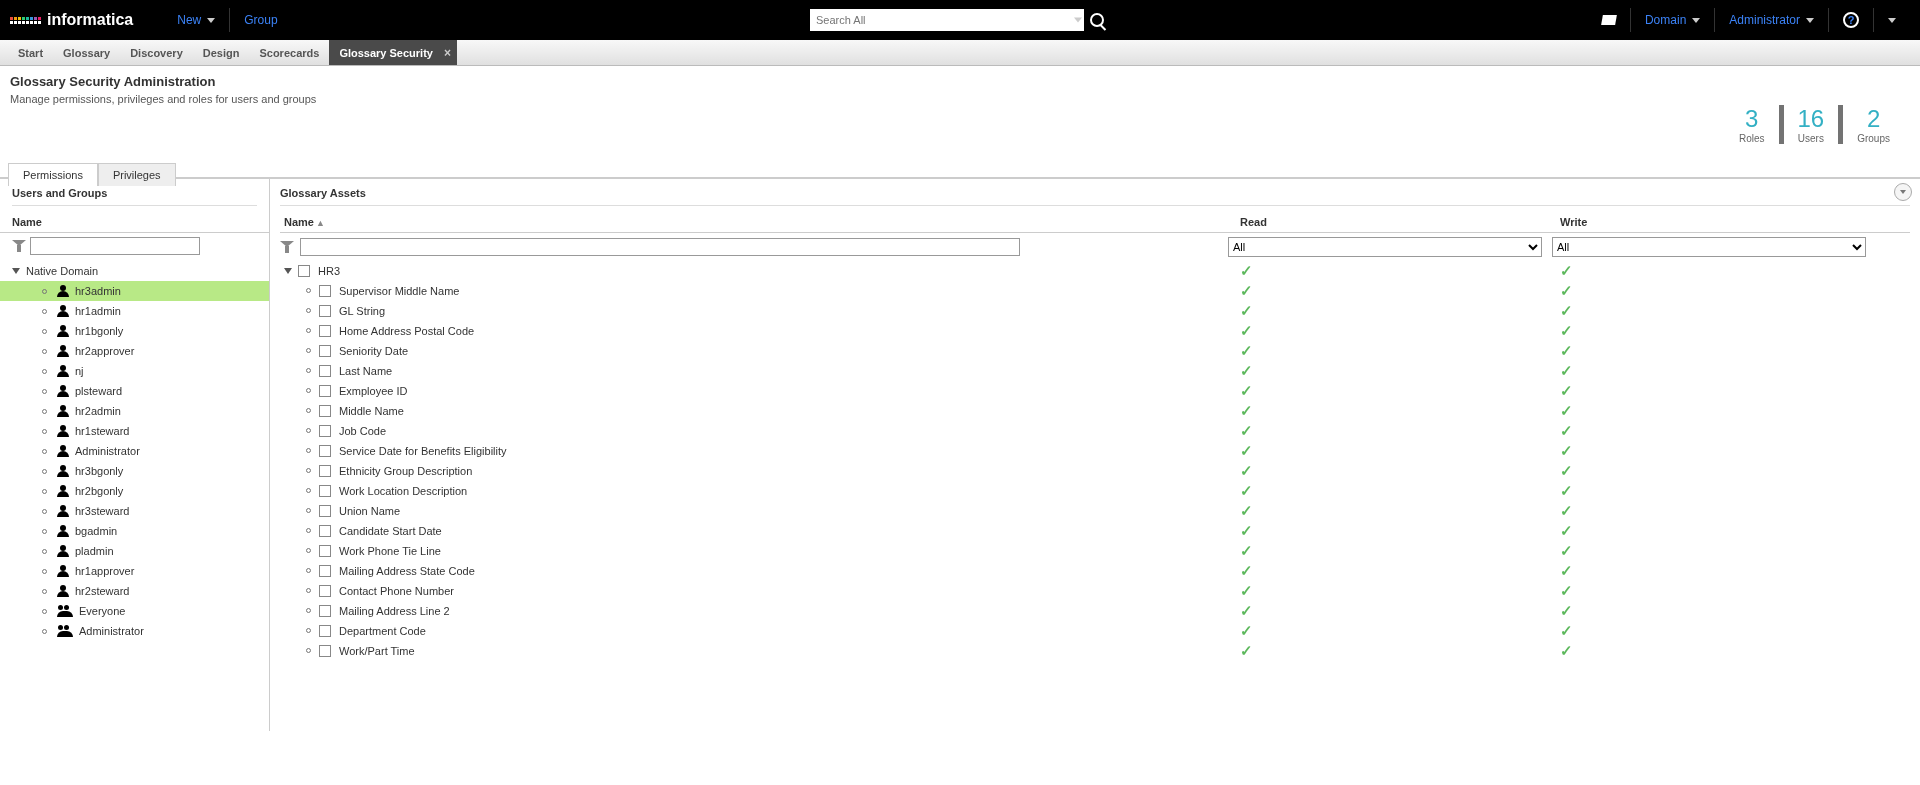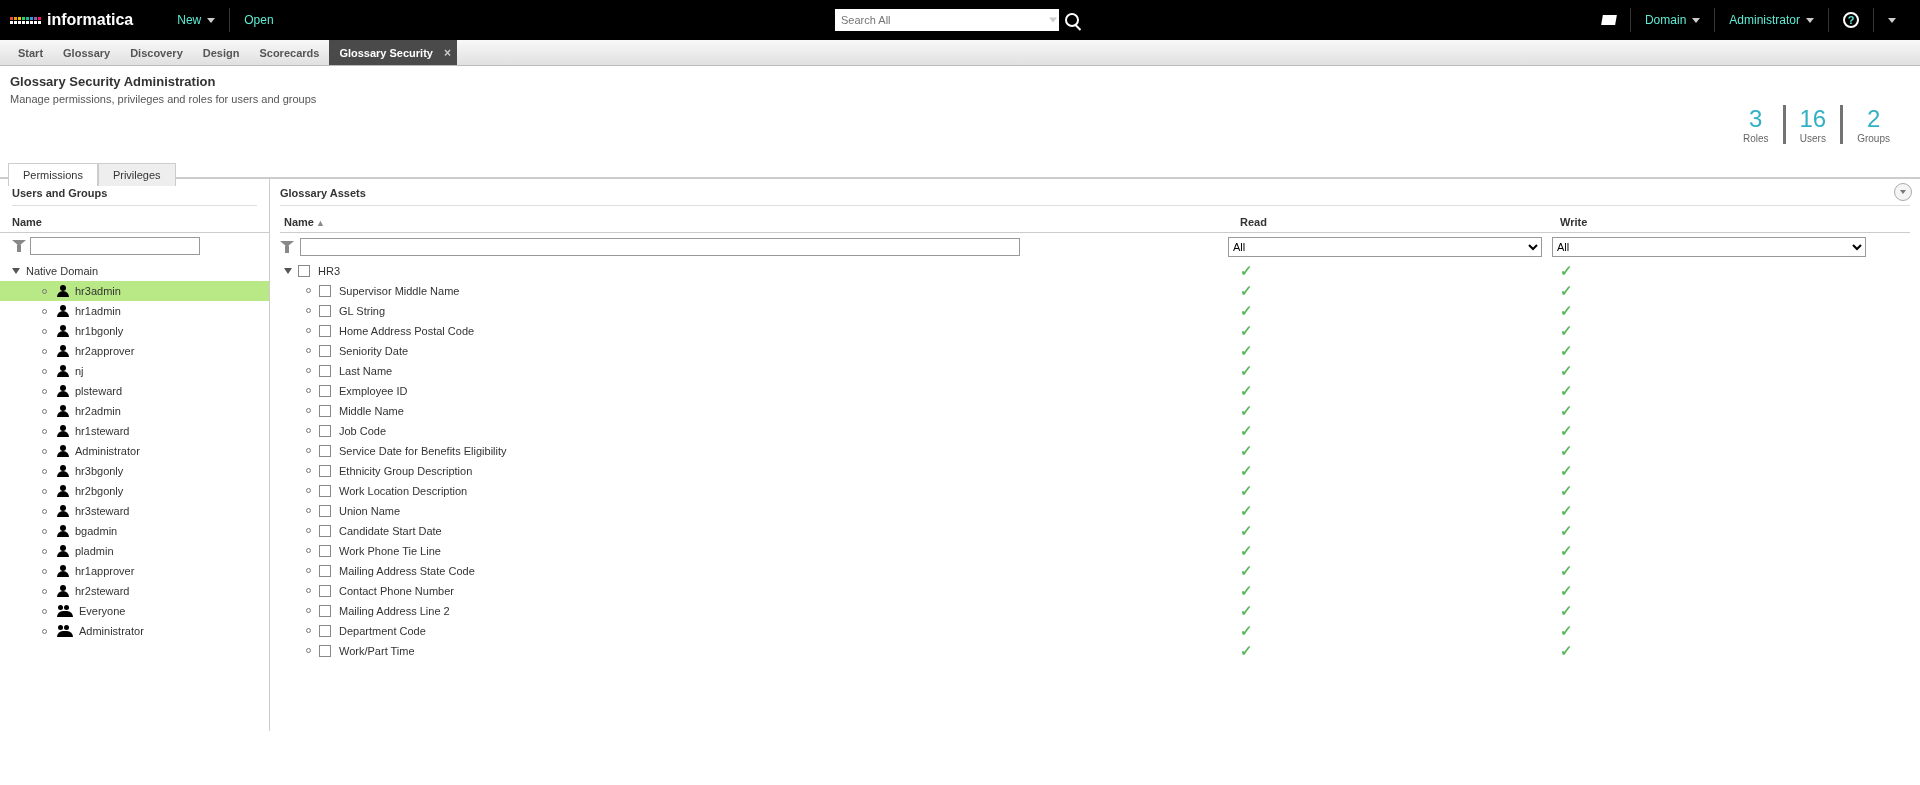--- a/index.html
+++ b/index.html
@@ -5,45 +5,45 @@
   * { box-sizing: border-box; margin: 0; padding: 0; }
   body { font-family: Arial, Helvetica, sans-serif; font-size: 11px; color: #333; background: #fff; width: 1920px; }
   
   
   .top-header { background: #000; height: 40px; display: flex; align-items: center; color: #fff; padding: 0 10px; }
   .logo { display: flex; align-items: center; gap: 2px; margin-right: 30px; }
   .logo-dots { display: grid; grid-template-columns: repeat(8, 3px); grid-template-rows: repeat(2, 3px); gap: 1px; }
   .logo-dots span { width: 3px; height: 3px; }
   .logo-text { color: #fff; font-size: 16px; font-weight: bold; letter-spacing: 0px; margin-left:4px;}
   .top-menu { display: flex; align-items: center; gap: 0; }
-  .top-menu-item { color: #5eead4; padding: 0 14px; cursor: pointer; font-size: 12px; display:flex; align-items:center; gap:6px; border-right:1px solid #333; height:24px; line-height:24px;}
+  .top-menu-item { color: #3b82f6; padding: 0 14px; cursor: pointer; font-size: 12px; display:flex; align-items:center; gap:6px; border-right:1px solid #333; height:24px; line-height:24px;}
   .top-menu-item:last-child{border-right:none;}
   .chev-down { width:0; height:0; border-left:4px solid transparent; border-right:4px solid transparent; border-top:5px solid #ccc; display:inline-block;}
   .search-wrap { margin-left: auto; margin-right: auto; position:absolute; left:50%; transform:translateX(-50%); display:flex; align-items:center;}
-  .search-box { width: 224px; height: 22px; border: none; padding: 2px 24px 2px 6px; font-size: 11px; background:#fff; }
+  .search-box { width: 274px; height: 22px; border: none; padding: 2px 24px 2px 6px; font-size: 11px; background:#fff; }
   .search-dd { position:absolute; right:28px; top:50%; transform:translateY(-50%);}
   .search-btn { width: 26px; height: 22px; display:flex; align-items:center; justify-content:center; cursor:pointer;}
   .mag { width:14px; height:14px; border:2px solid #fff; border-radius:50%; position:relative;}
   .mag::after{content:''; position:absolute; width:2px; height:7px; background:#fff; bottom:-6px; right:-2px; transform:rotate(-45deg);}
   .top-right { margin-left:auto; display:flex; align-items:center; gap:0;}
   .top-right .top-menu-item{border-right:none; border-left:1px solid #333; padding:0 14px;}
   .flag-icon{width:14px; height:10px; background:#fff; position:relative; transform:skewX(-10deg);}
   .help-icon{width:16px; height:16px; border:2px solid #fff; border-radius:50%; display:flex; align-items:center; justify-content:center; font-weight:bold; font-size:11px;}
 
   
   .nav-bar { background: linear-gradient(#f8f8f8,#e0e0e0); border-bottom:1px solid #bbb; height: 26px; display:flex; align-items:stretch; padding-left:8px;}
   .nav-tab { padding: 0 10px; font-size:11px; color:#555; display:flex; align-items:center; cursor:pointer; font-weight:bold;}
   .nav-tab.active { background:#4a4a4a; color:#fff; position:relative; padding-right:24px;}
   .nav-tab.active .close-x{ color:#ccc; margin-left:8px; font-size:12px; position:absolute; right:6px;}
 
   
   .page-title-bar { padding: 8px 10px 4px; font-size:13px; font-weight:bold; }
   .page-sub { padding: 0 10px 6px; font-size:11px; color:#555; display:flex; align-items:flex-start;flex-direction:column;}
   .stats { margin-left:auto; display:flex; gap:14px; padding-right:20px;}
-  .stat { text-align:center; border-left:3px solid #737373; padding-left:14px;}
+  .stat { text-align:center; border-left:5px solid #737373; padding-left:14px;}
   .stat:first-child{border-left:none;}
   .stat-num { font-size:24px; color:#33b0c4; font-weight:normal;}
   .stat-label { font-size:10px; color:#666;}
 
   
   .sub-tabs { padding: 0 8px; border-bottom:1px solid #ccc; display:flex; gap:0; margin-top:4px;}
   .sub-tab { border:1px solid #ccc; border-bottom:none; padding:5px 14px; font-size:11px; background:#eee; cursor:pointer; position:relative; top:9px;}
   .sub-tab.active { background:#fff; }
 
   
@@ -130,21 +130,21 @@
         <span class="d16"></span>
     </div>
     <span class="logo-text">informatica</span>
   </div>
   <div class="top-menu">
     <div class="top-menu-item">
       <span>New</span>
       <span class="chev-down"></span>
     </div>
     <div class="top-menu-item">
-      <span>Open</span>
+      <span>Group</span>
     </div>
   </div>
   <div class="search-wrap">
     <input class="search-box" type="text" placeholder="Search All" style="">
     <span class="search-dd chev-down"></span>
     <div class="search-btn">
         <div class="mag"></div>
       </div>
   </div>
   <div class="top-right">

